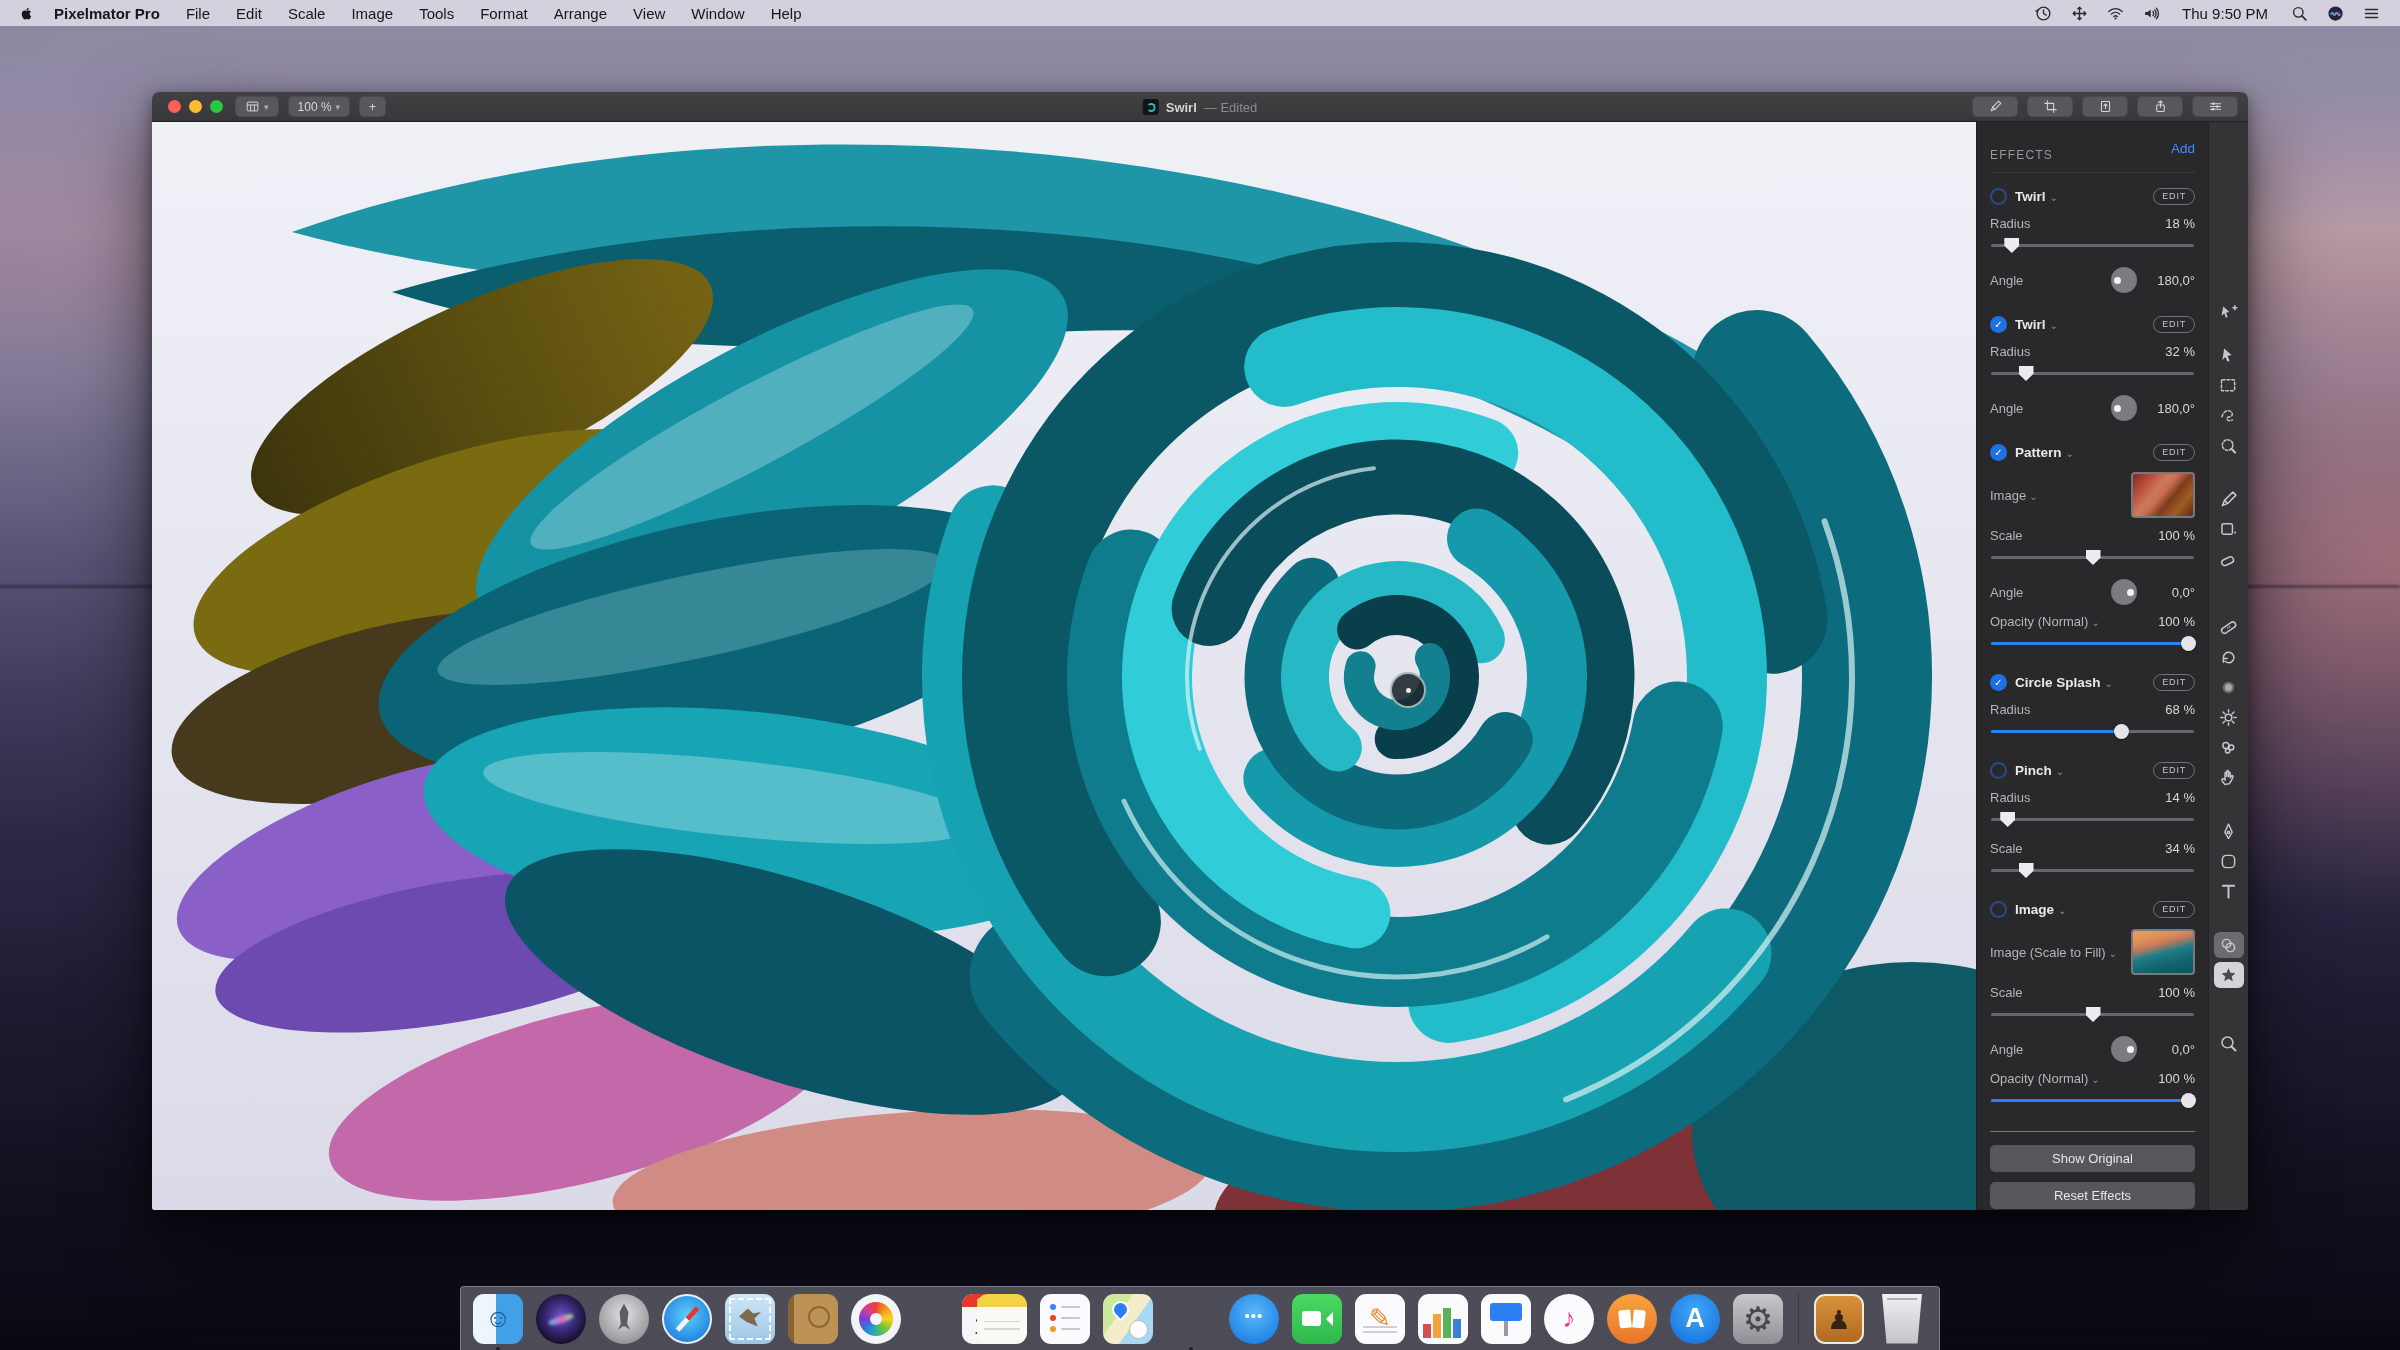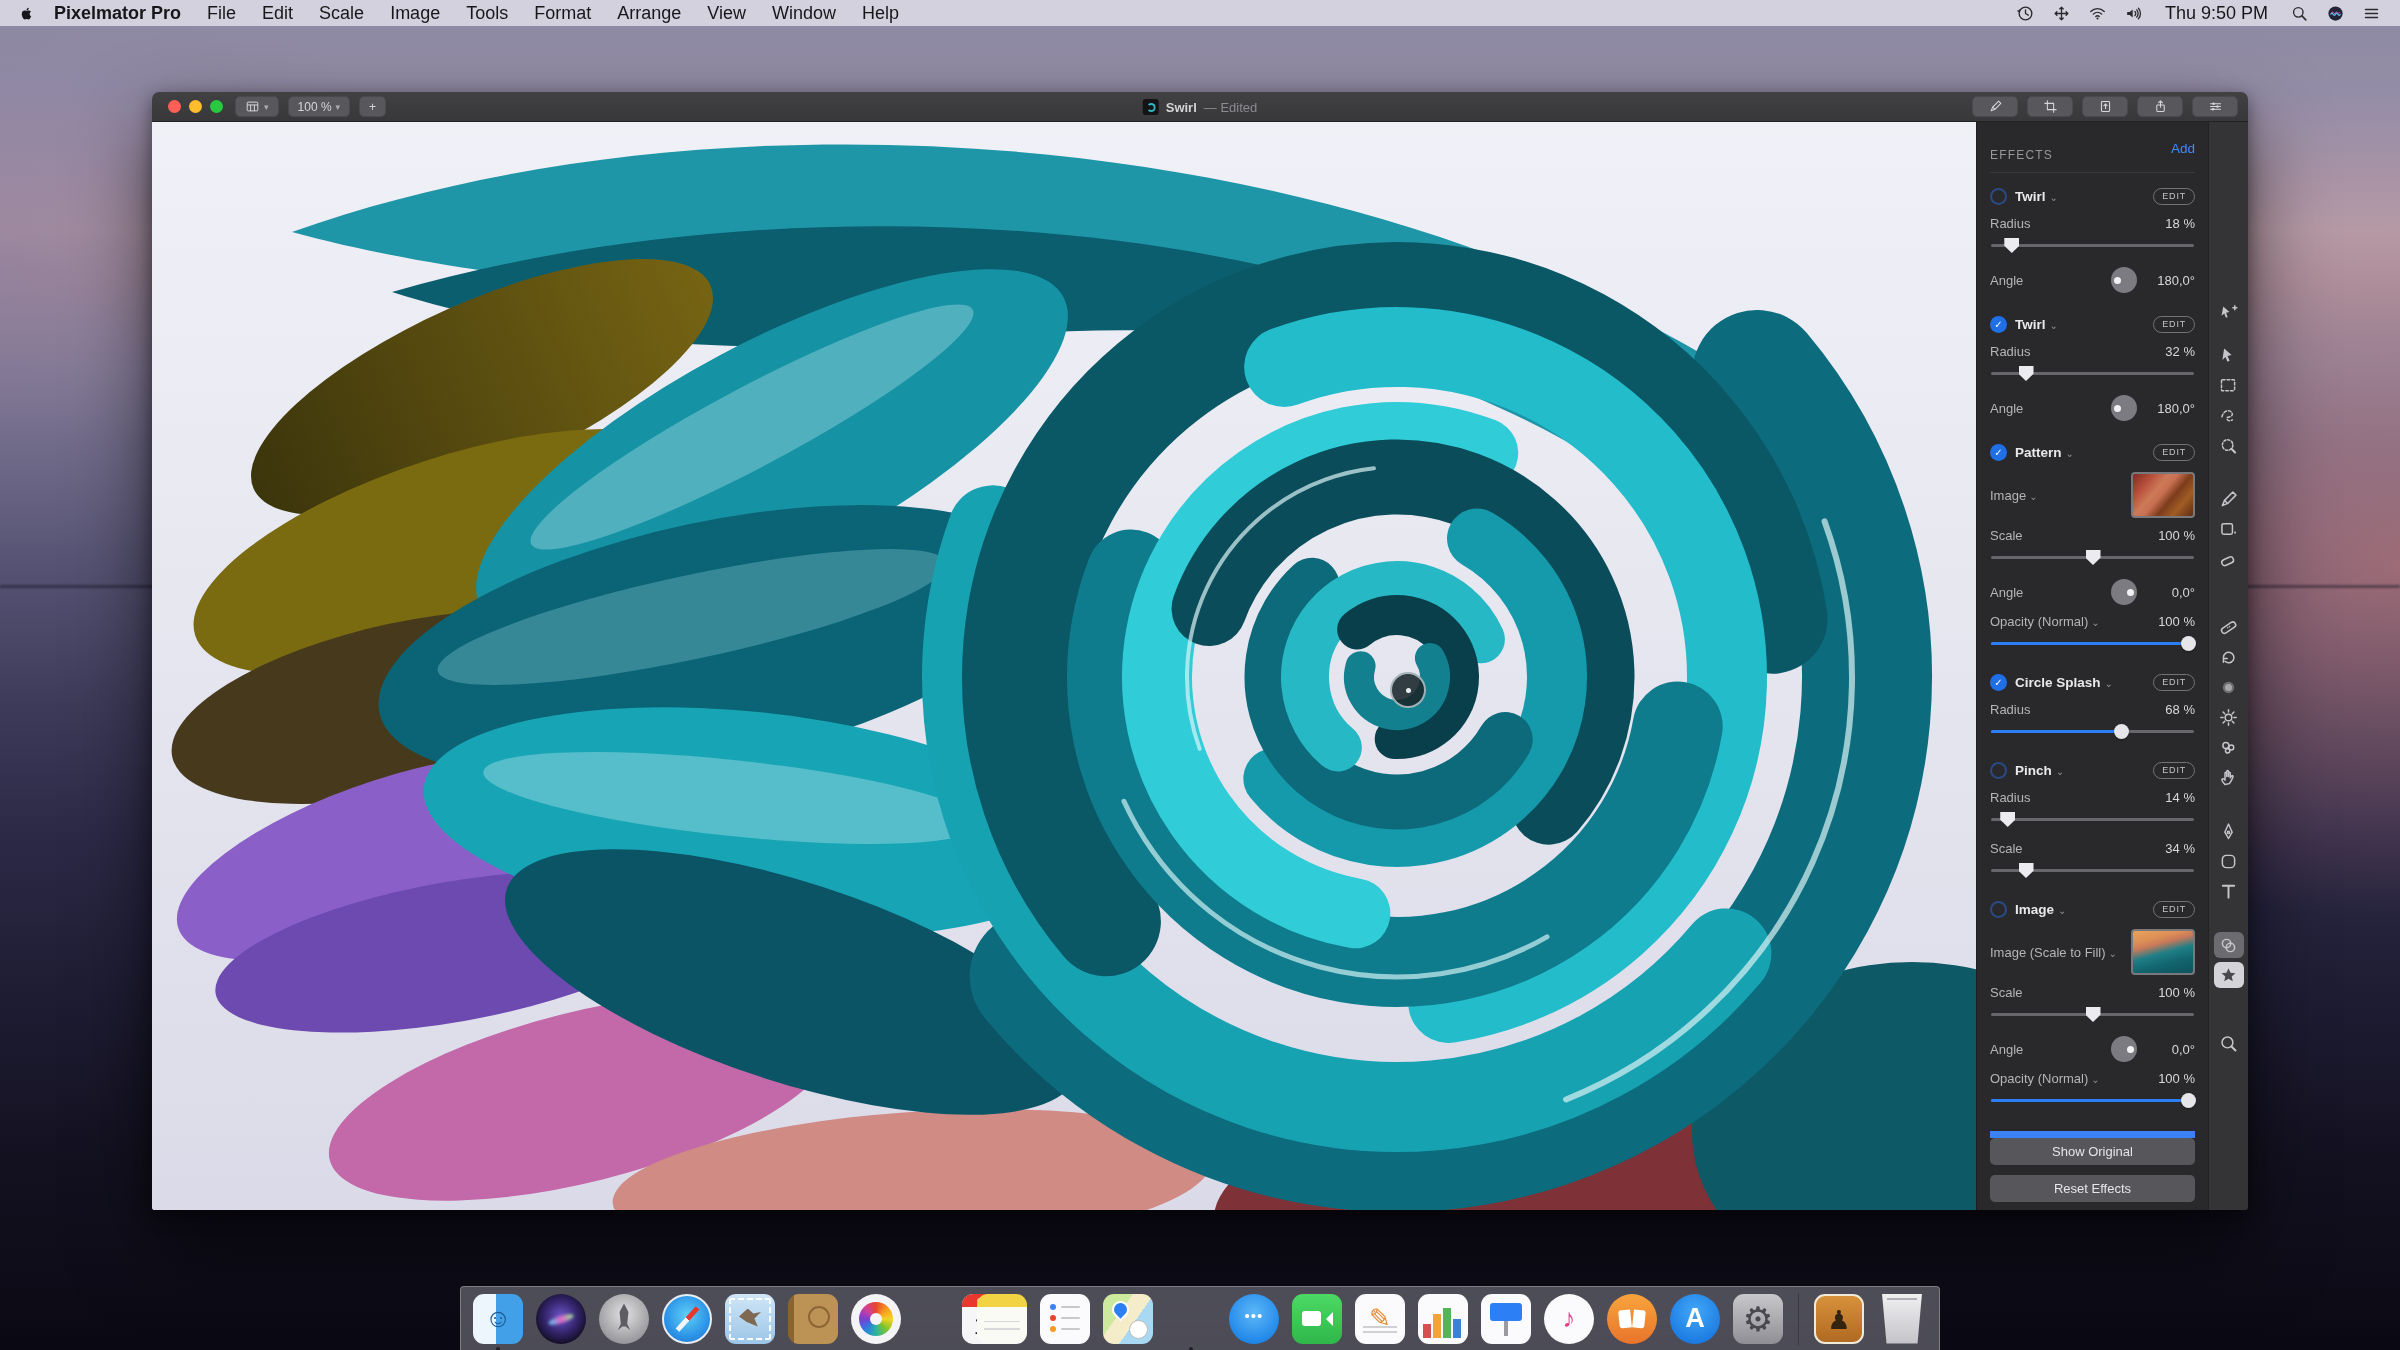--- a/index.html
+++ b/index.html
@@ -14,21 +14,21 @@
       linear-gradient(180deg,
         #8d89a2 0%, #948da7 7%, #a893a6 13%, #b59aa5 17%, #a98f9d 21%,
         #8a8098 27%, #6f6a87 33%, #565273 42%, #3e3b5a 52%, #2c2947 62%,
         #1e1c32 74%, #131120 86%, #0a0913 100%);
   }
   .wallpaper .horizon { position:absolute; left:0; right:0; top:585px; height:3px; background:rgba(20,18,30,0.45); filter:blur(1px); }
 
   
   .menubar { position:absolute; left:0; top:0; width:2400px; height:26px;
     background:rgba(221,219,229,0.88); display:flex; align-items:center;
-    padding:0 16px; font-size:18px; color:#17171a; z-index:50; }
+    padding:0 16px; font-size:15px; color:#17171a; z-index:50; }
   .menubar .left { display:flex; align-items:center; gap:0; }
   .menu-item { padding:0 13px; height:26px; display:flex; align-items:center; white-space:nowrap; }
   .menu-item.app-name { font-weight:bold; }
   .apple-logo { width:17px; height:17px; margin:0 6px 0 2px; color:#17171a; }
   .menubar .right { margin-left:auto; display:flex; align-items:center; gap:10px; }
   .status-icon { width:26px; height:22px; display:flex; align-items:center; justify-content:center; color:#2a2a2e; }
   .status-icon svg { width:19px; height:19px; }
   .menu-clock { padding:0 8px; white-space:nowrap; }
 
   
@@ -94,21 +94,21 @@
   .slider { position:relative; height:15px; margin:2px 1px 14px 1px; }
   .slider .track { position:absolute; left:0; right:0; top:6px; height:3px; background:#66666b; border-radius:2px; }
   .slider .fill { position:absolute; left:0; top:6px; height:3px; background:#2d7ff6; border-radius:2px; }
   .slider .th { position:absolute; top:0; width:15px; height:15px; margin-left:-7px; background:#ececf0; }
   .slider .th.pentagon { clip-path:polygon(0 0,100% 0,100% 52%,50% 100%,0 52%); }
   .slider .th.round { border-radius:50%; background:#e6e6ea; box-shadow:0 1px 2px rgba(0,0,0,0.4); }
   .dial { width:26px; height:26px; border-radius:50%; background:#7b7b81; position:relative; margin-left:auto; flex:0 0 26px; }
   .dial + .val { margin-left:0; width:58px; text-align:right; }
   .dial .dot { position:absolute; top:50%; width:7px; height:7px; margin-top:-3.5px; border-radius:50%; background:#f2f2f4; }
   .dial .dot.left { left:3px; } .dial .dot.right { right:3px; }
-  .fx-bottom { margin-top:auto; border-top:7px solid #3b82f6; }
+  .fx-bottom { margin-top:auto; border-top:1px solid #3b82f6; padding-top:13px; }
   .fx-btn { height:27px; background:#56565b; border-radius:5px; color:#e6e6ea; font-size:13px;
     display:flex; align-items:center; justify-content:center; margin-bottom:10px; }
   .fx-btn:last-child { margin-bottom:0; }
 
   
   .toolstrip { flex:0 0 40px; background:#343436; border-left:1px solid #222224;
     display:flex; flex-direction:column; align-items:center; padding-top:178px; }
   .tool { width:30px; height:26px; display:flex; align-items:center; justify-content:center; color:#c6c6ca; margin-bottom:4px; }
   .tool svg { width:21px; height:21px; }
   .tool.gap-sm { margin-top:12px; } .tool.gap-md { margin-top:24px; } .tool.gap-lg { margin-top:38px; }

